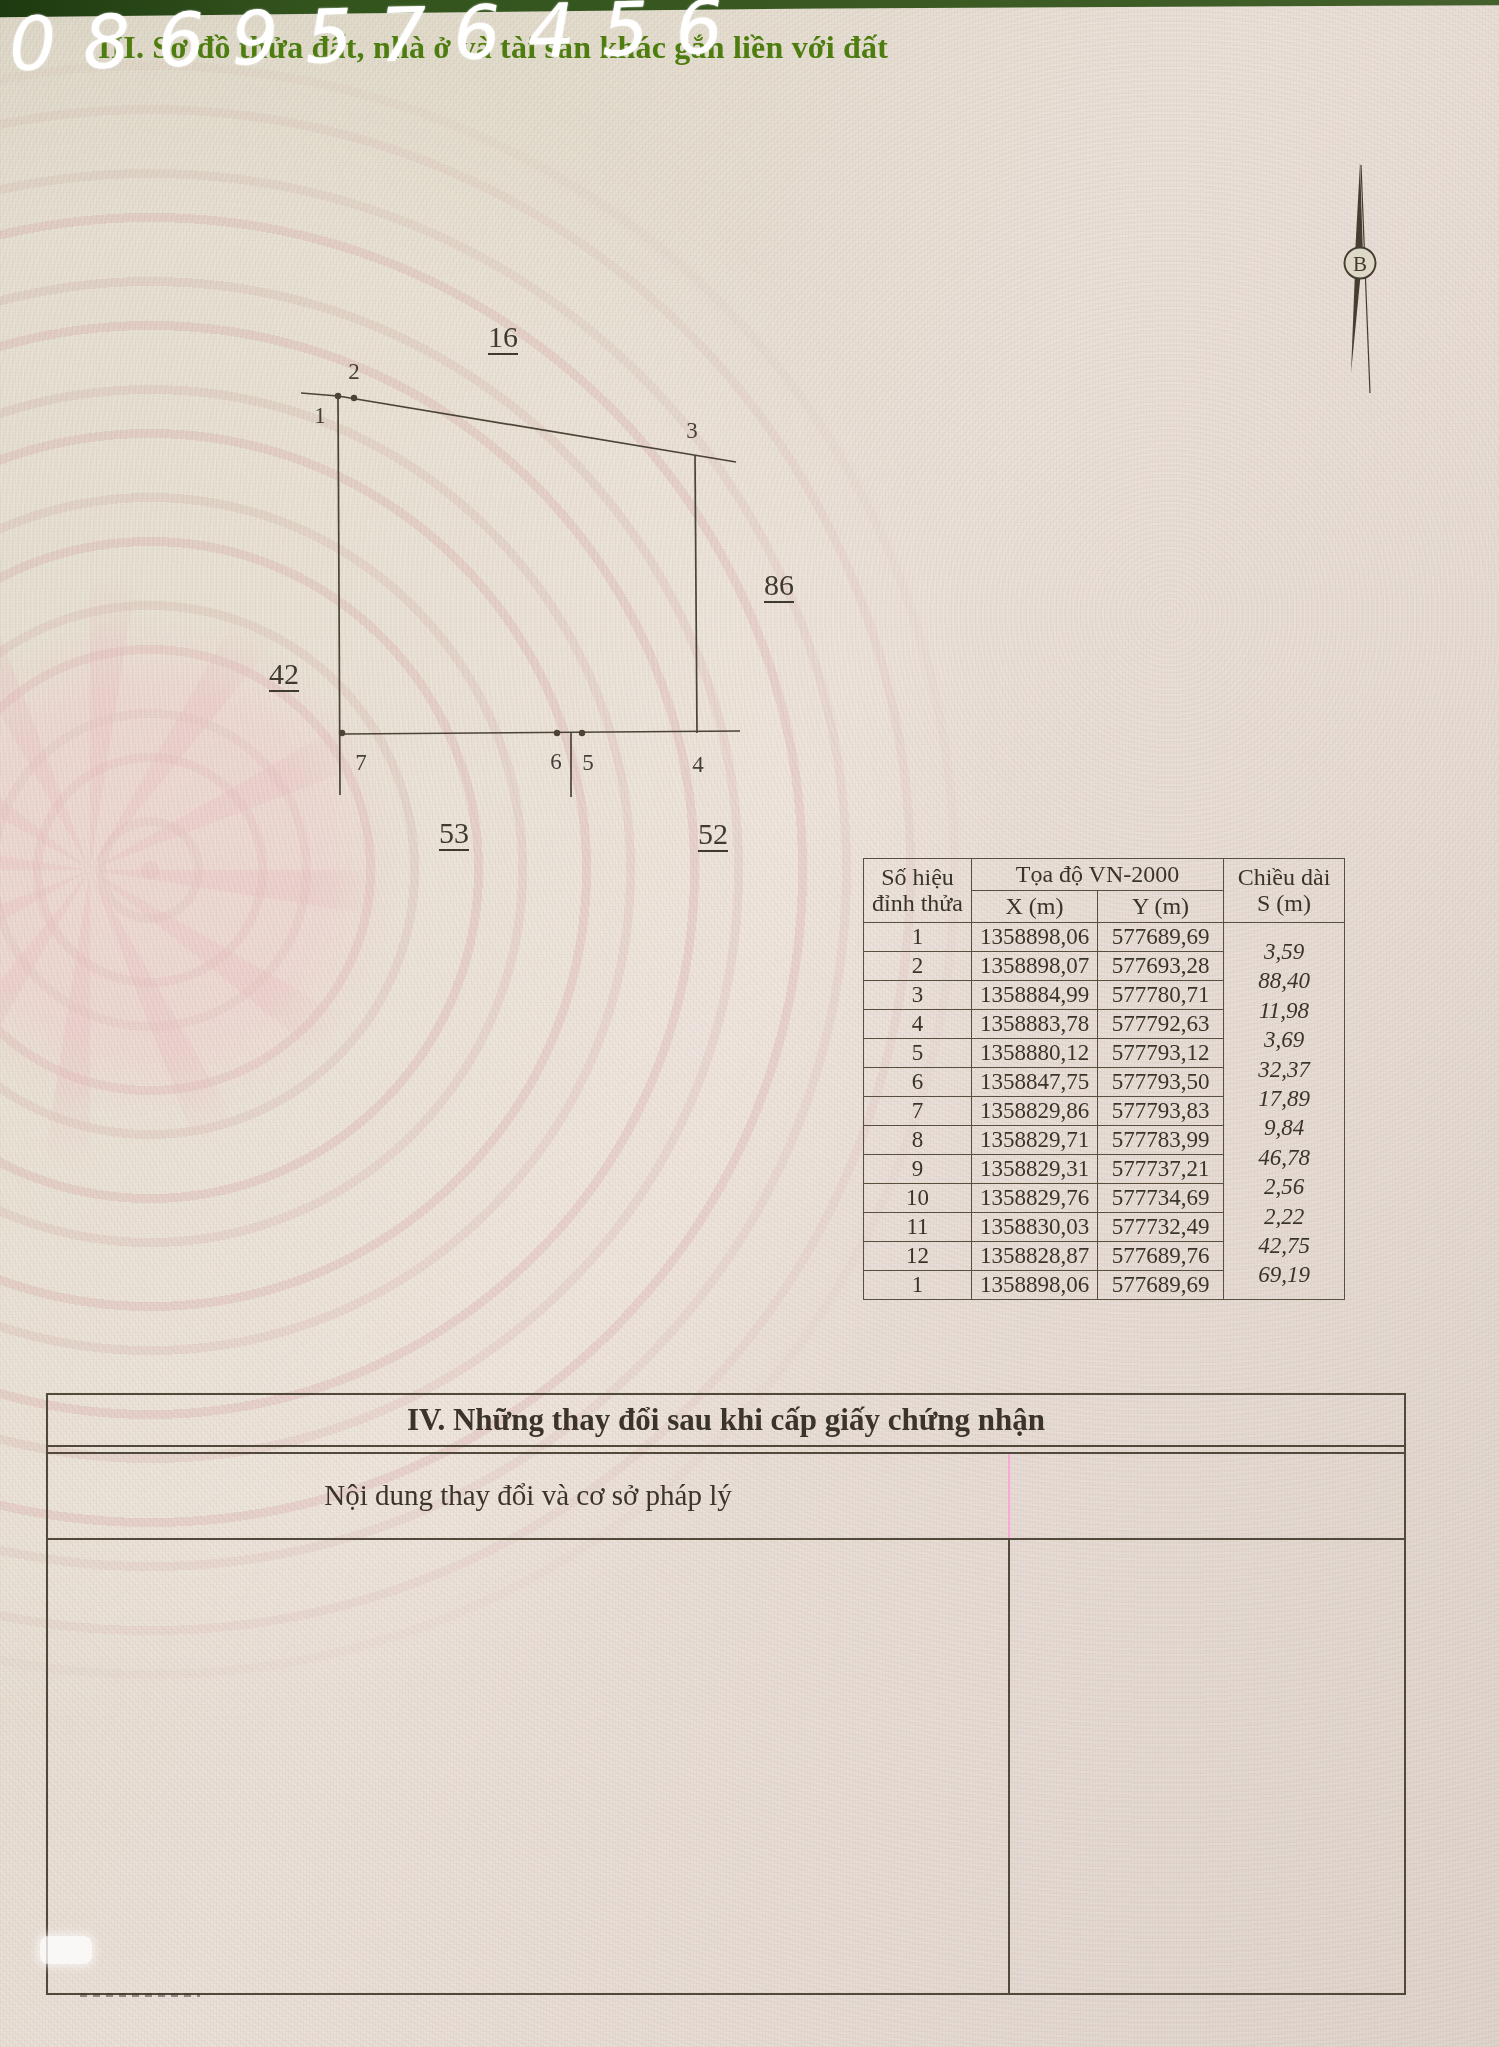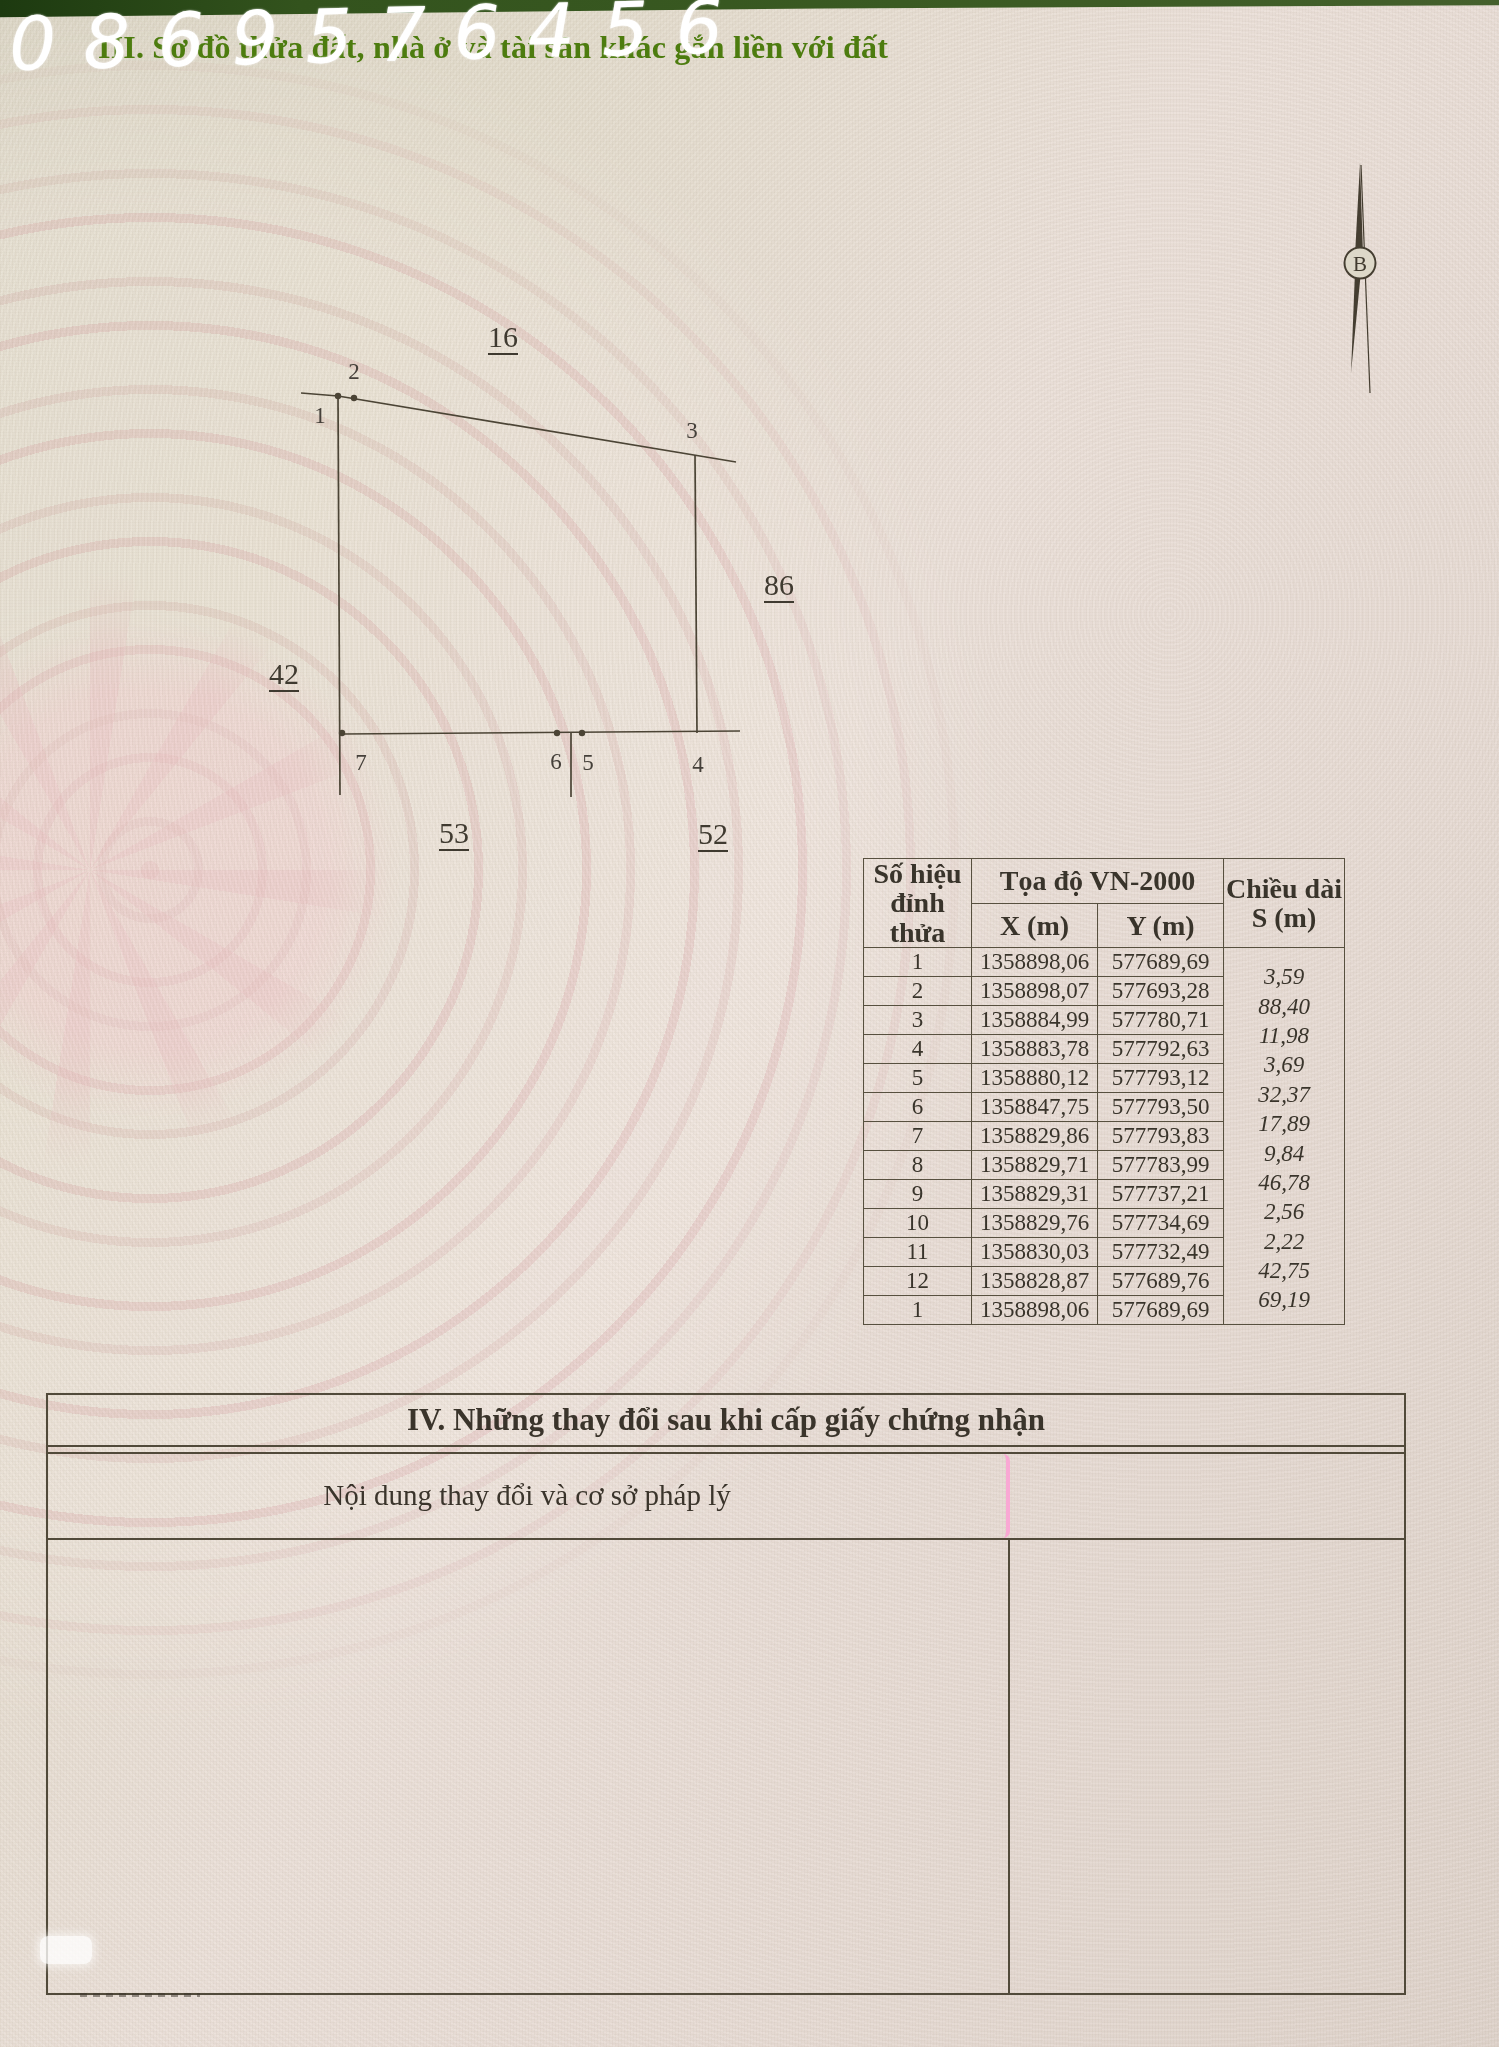--- a/index.html
+++ b/index.html
@@ -57,37 +57,37 @@
   .diagram-label{position:absolute;transform:translate(-50%,-50%);color:#45403a;
     font-size:23px;line-height:1;white-space:nowrap;}
   .parcel-label{position:absolute;transform:translate(-50%,-50%);color:#3f3a30;
     font-size:30px;line-height:1;white-space:nowrap;
     text-decoration:underline;text-underline-offset:6px;text-decoration-thickness:2px;}
   
   .coord-table{position:absolute;left:863px;top:858px;border-collapse:collapse;table-layout:fixed;
     width:482px;color:#39342b;}
   .coord-table td{border:1.6px solid #57503f;padding:0;text-align:center;vertical-align:middle;
     font-size:23px;line-height:1.05;overflow:hidden;}
-  .coord-table .hdr{font-size:28px;font-weight:bold;}
+  .coord-table .hdr{font-size:24px;}
   .coord-table .hrow td{height:31px;}
   .coord-table .brow td{height:28px;}
   .col-v{width:107px}.col-x{width:128px}.col-y{width:127px}.col-s{width:120px}
   .scell{vertical-align:top !important;font-style:italic;}
   .scell .svals{display:flex;flex-direction:column;padding-top:14px;}
   .scell .svals div{height:29.4px;line-height:29.4px;font-size:23px;}
   
   .s4{position:absolute;left:46px;top:1393px;width:1356px;height:598px;
     border:2.5px solid #514a3a;color:#3a342b;display:flex;flex-direction:column;}
   .s4-title{height:50px;display:flex;align-items:center;justify-content:center;
     font-weight:bold;font-size:31px;border-radius:20px;}
   .s4-dbl{height:5px;border-top:2px solid #514a3a;border-bottom:2px solid #514a3a;}
   .s4-header{display:grid;grid-template-columns:962px 1fr;height:84px;border-bottom:2px solid #514a3a;}
   .s4-header .cell{display:flex;flex-direction:column;align-items:center;justify-content:center;
     font-size:29px;line-height:1.35;text-align:center;}
-  .s4-header .cell.left{border-right:4px solid #f9a8d4;border-radius:7px;}
+  .s4-header .cell.left{border-right:2px solid #f9a8d4;}
   .s4-body{display:grid;grid-template-columns:962px 1fr;flex:1;}
   .s4-body .cell.left{border-right:2px solid #514a3a;}
   
   .white-blob{position:absolute;left:40px;top:1936px;width:52px;height:28px;border-radius:8px;
     background:rgba(255,255,255,0.78);box-shadow:0 0 8px 3px rgba(255,255,255,0.55);}
   .bottom-marks{position:absolute;left:80px;top:1993px;width:120px;height:4px;opacity:.5;
     background:repeating-linear-gradient(90deg,#3c352c 0 7px, transparent 7px 13px);}
 </style>
 </head>
 <body>

